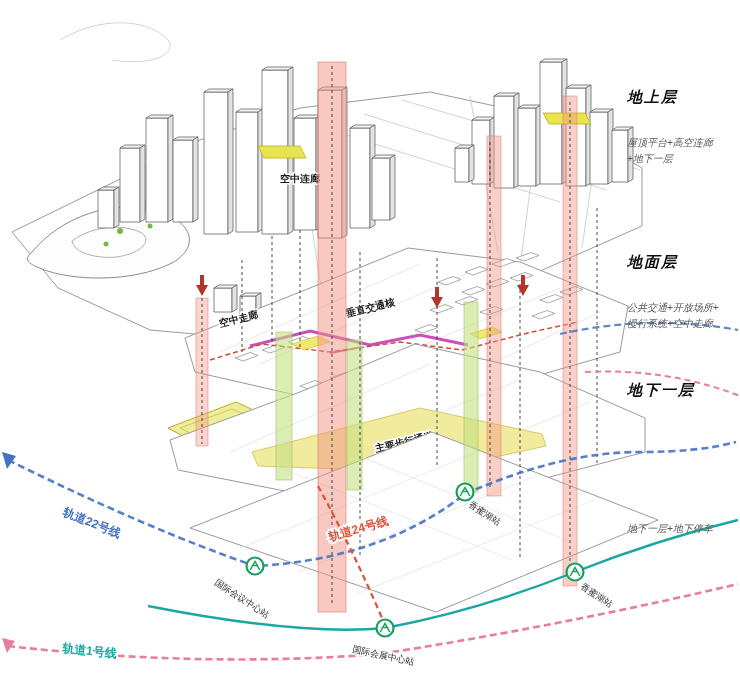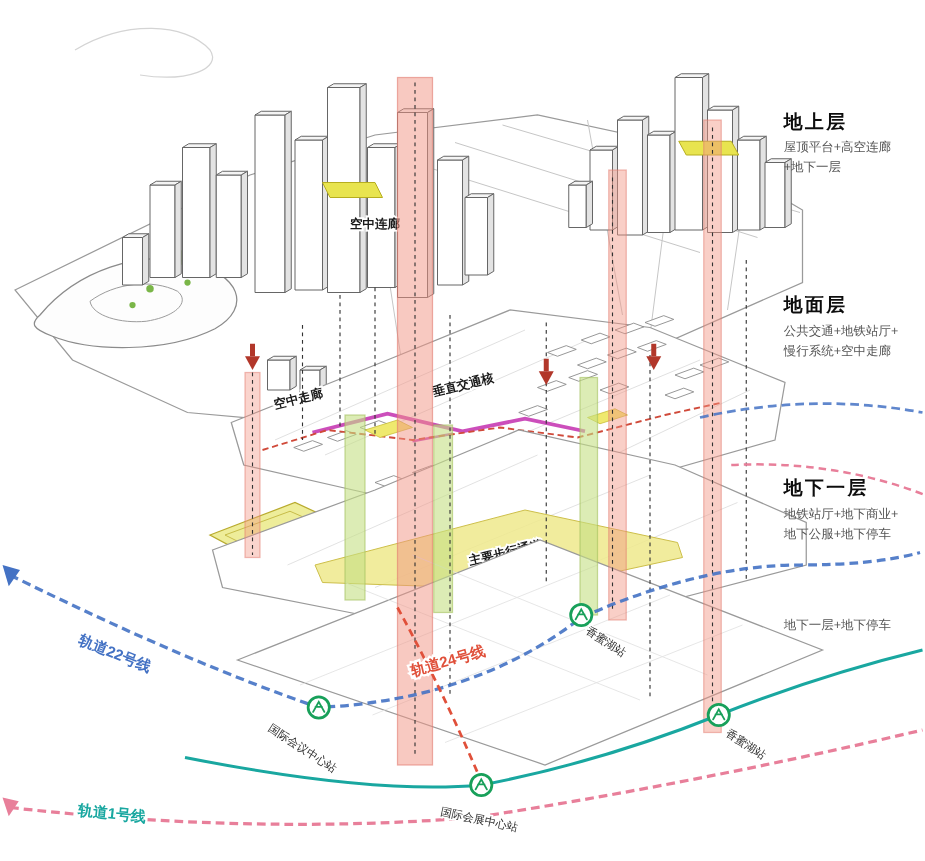--- a/index.html
+++ b/index.html
@@ -3,23 +3,23 @@
 <meta charset="utf-8">
 <style>
   html,body{margin:0;padding:0;background:#fff;}
   body{font-family:"Liberation Sans","DejaVu Sans",sans-serif;}
   .stage{position:relative;width:740px;height:689px;background:#fff;overflow:hidden;}
   svg{position:absolute;left:0;top:0;}
   svg text{font-family:"Liberation Sans","DejaVu Sans",sans-serif;}
   .dlabel{font-size:10px;font-weight:bold;fill:#1a1a1a;paint-order:stroke;stroke:#ffffff;stroke-width:3px;}
   .llabel{font-size:12px;font-weight:bold;paint-order:stroke;stroke:#ffffff;stroke-width:3.5px;}
   .slabel{font-size:9px;fill:#2b2b2b;paint-order:stroke;stroke:#ffffff;stroke-width:2.5px;}
-  .legend-block{position:absolute;left:627px;width:112px;}
+  .legend-block{position:absolute;left:627px;width:112px;font-style:italic;}
   .legend-title{font-size:15px;font-weight:bold;color:#0d0d0d;letter-spacing:2px;margin-bottom:4px;}
-  .legend-desc{font-size:10px;color:#555;line-height:1.55;}
+  .legend-desc{font-size:10px;color:#555;line-height:1.55;margin-top:28px;}
 </style>
 </head>
 <body>
 
 <div class="stage">
 
 <svg id="diagram" viewBox="0 0 740 689" width="740" height="689">
 
   <g>
     <path d="M12,232 L200,140 L300,108 L430,92 L560,120 L642,168 L642,226 L470,302 L330,346 L150,330 L58,288 Z" fill="#ffffff" stroke="#9a9a9a" stroke-width="1"></path>
@@ -269,32 +269,28 @@
   </g>
 </svg>
 
   <div class="legend-block" style="top:88px">
     <div class="legend-title">地上层</div>
     <div class="legend-desc">
       <div>屋顶平台+高空连廊</div>
       <div>+地下一层</div>
     </div>
   </div>
-  <div class="legend-block" style="top:235px">
+  <div class="legend-block" style="top:253px">
     <div class="legend-title">地面层</div>
     <div class="legend-desc">
-      <div>公共交通+地铁站厅+</div>
+      <div>公共交通+开放场所+</div>
       <div>慢行系统+空中走廊</div>
     </div>
   </div>
   <div class="legend-block" style="top:381px">
     <div class="legend-title">地下一层</div>
-    <div class="legend-desc">
-      <div>地铁站厅+地下商业+</div>
-      <div>地下公服+地下停车</div>
-    </div>
   </div>
   <div class="legend-block" style="top:493px">
     <div class="legend-desc">
       <div>地下一层+地下停车</div>
     </div>
   </div>
 </div>
 
 </body></html>

